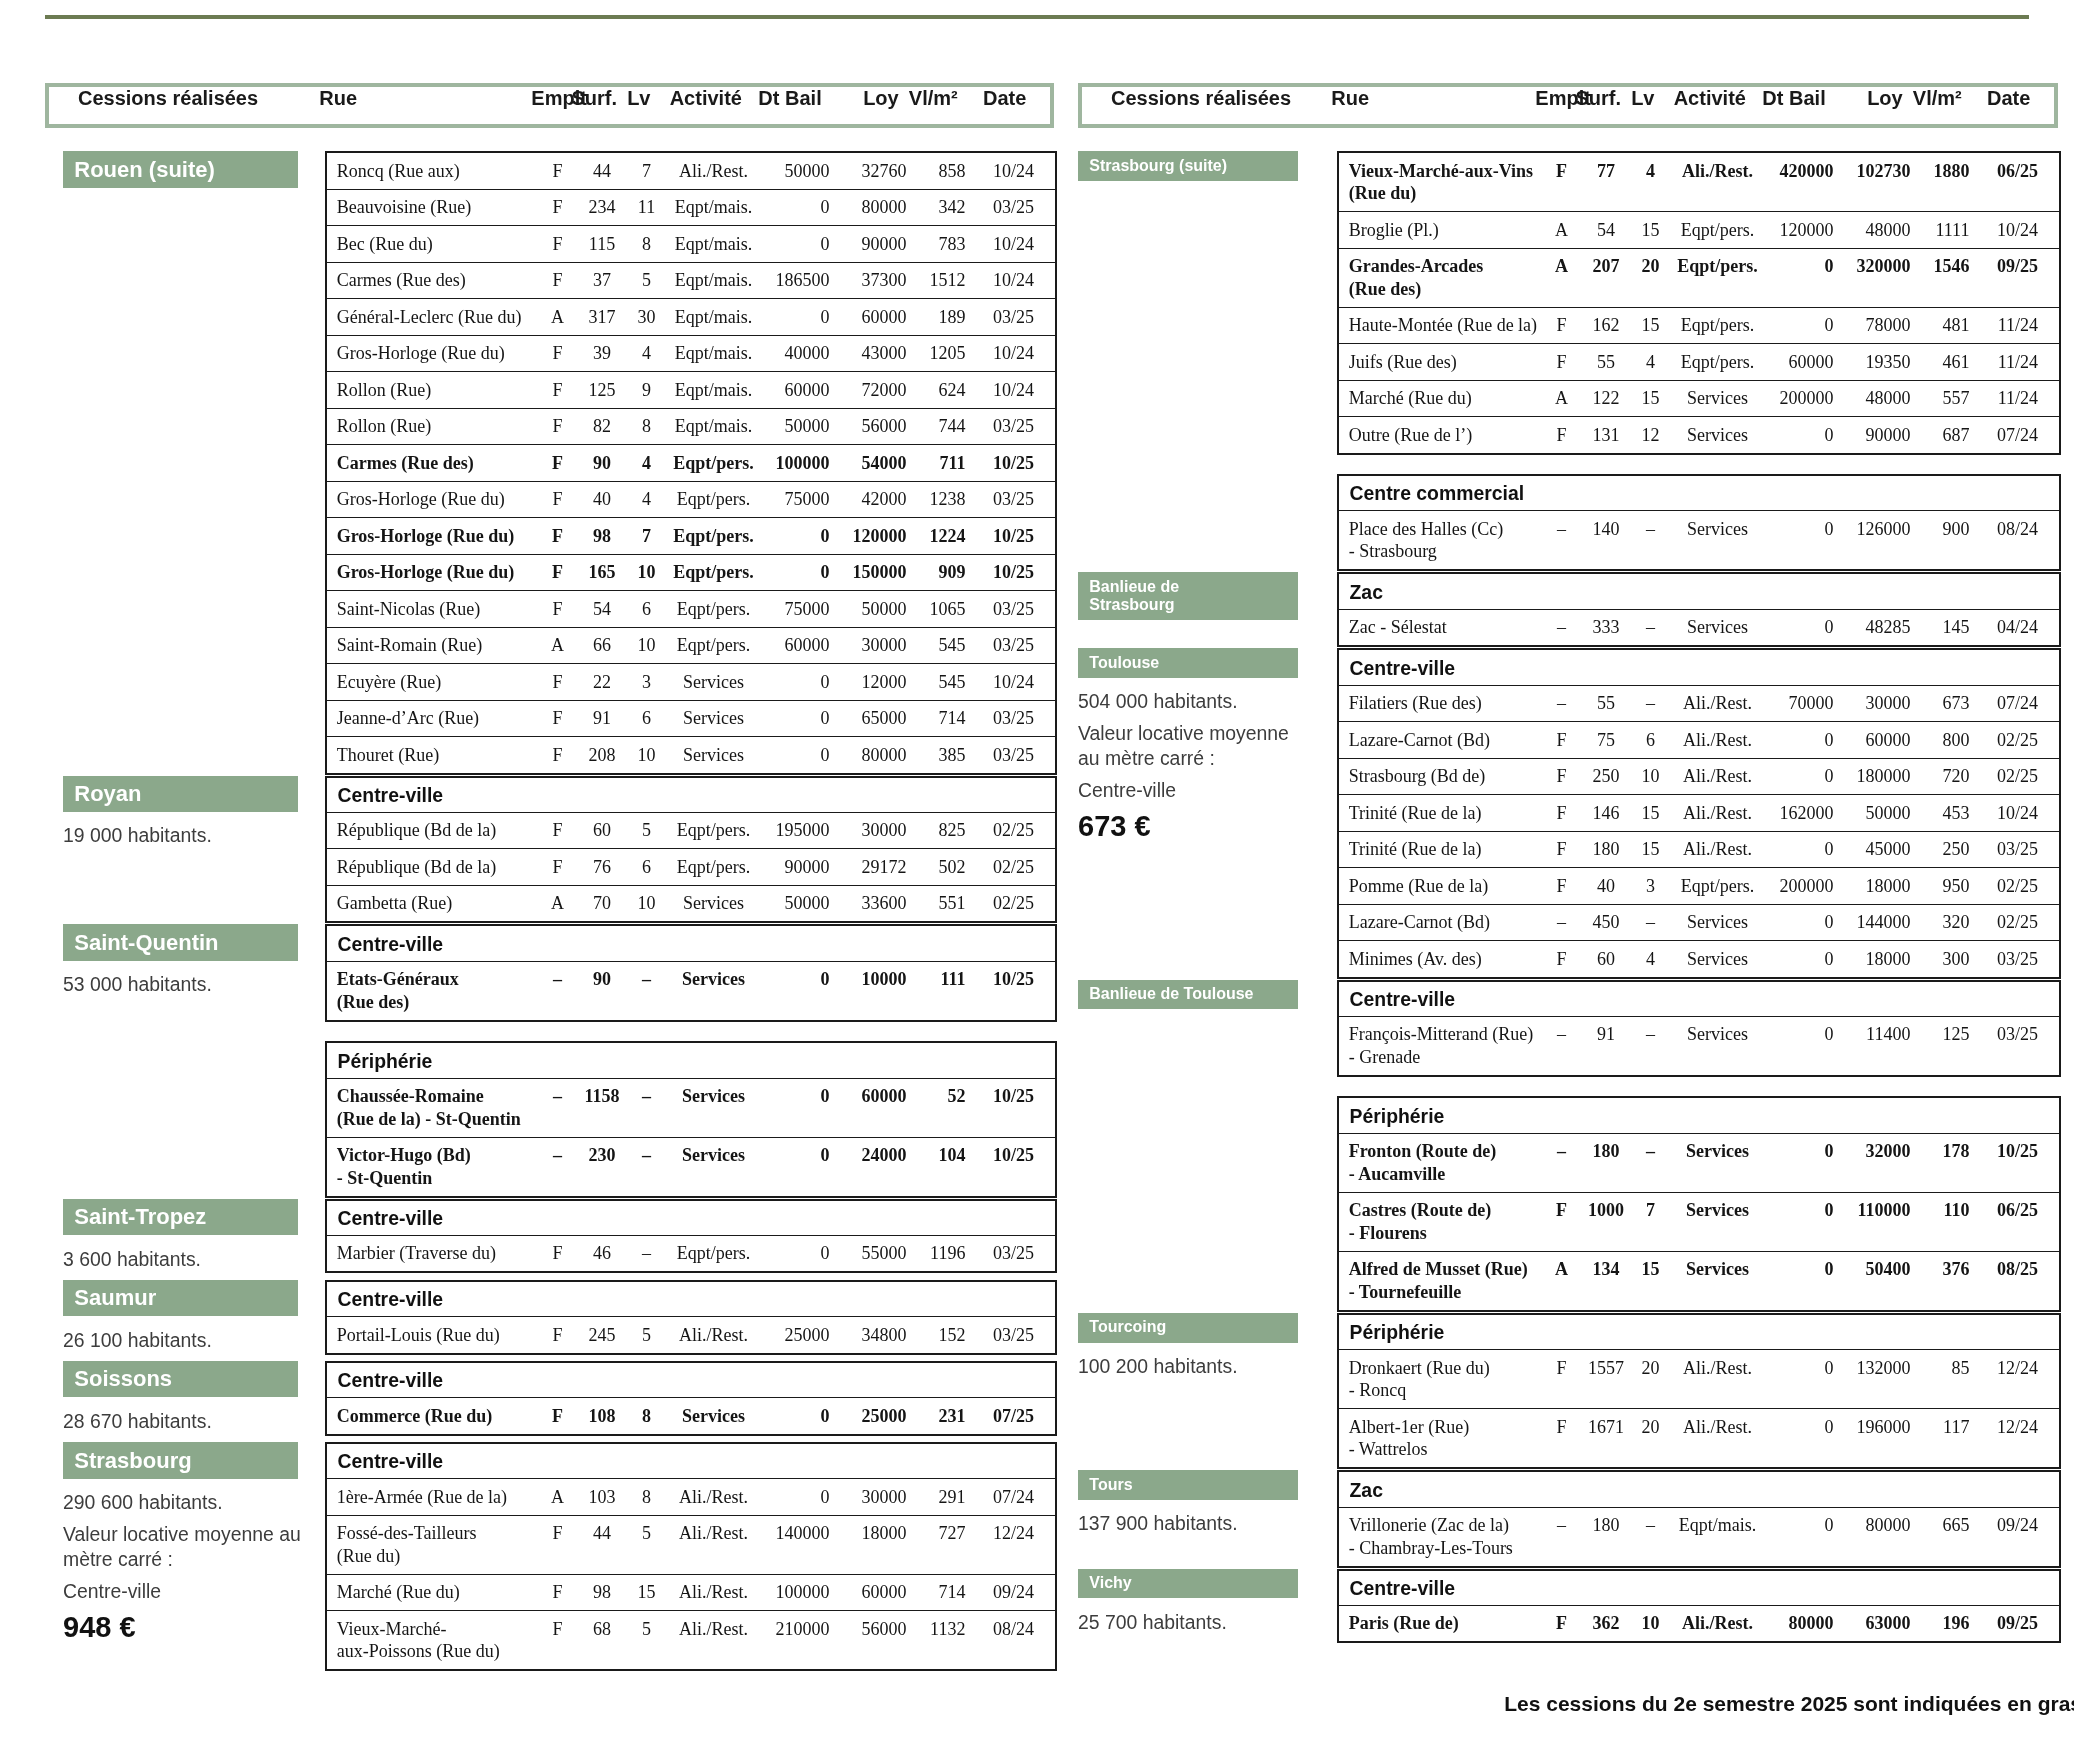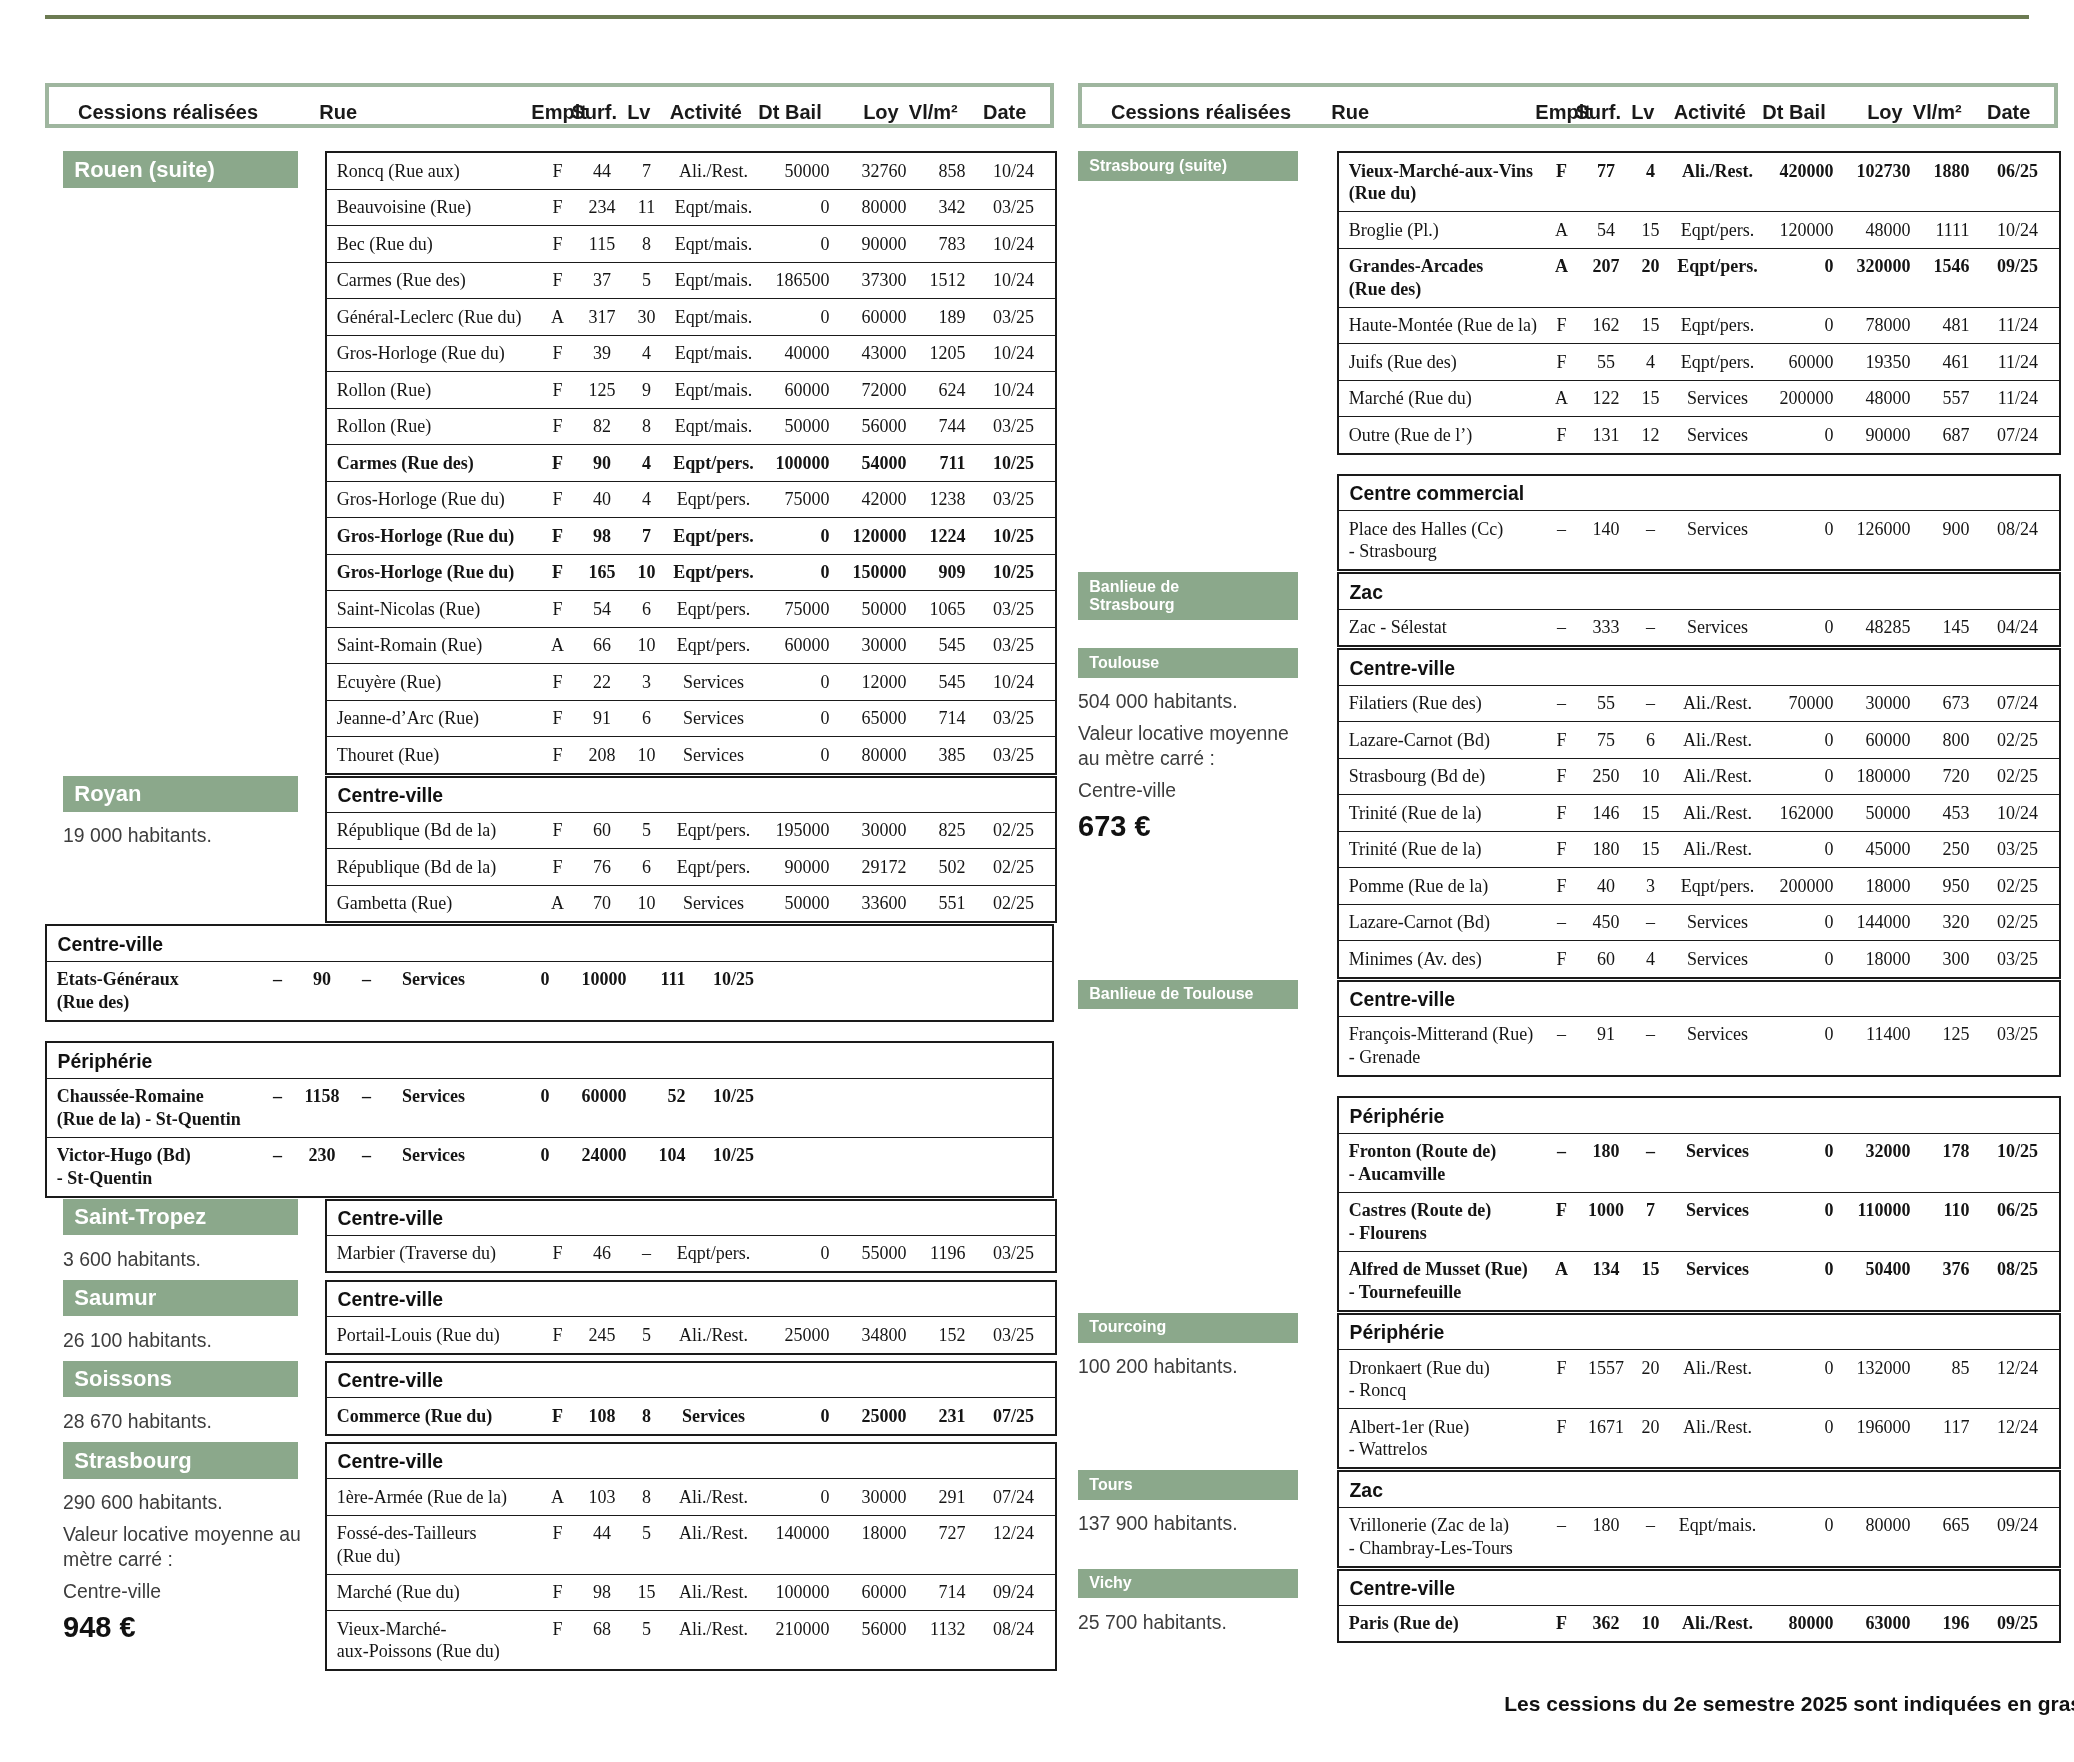--- a/index.html
+++ b/index.html
@@ -2,21 +2,21 @@
 <html style="font-size:13px"><head>
 <meta charset="utf-8">
 <style>
   html,body{margin:0;padding:0;}
   body{font-family:"Liberation Sans",sans-serif;background:#ffffff;}
   .page{position:relative;width:2074px;height:1762px;background:#ffffff;overflow:hidden;}
   .toprule{position:absolute;left:45px;right:45px;top:14.6px;height:4px;background:#6c7b52;}
   .col{position:absolute;top:83px;}
   .col-left{left:45px;width:1009px;--side:280px;--name:212px;}
   .col-right{left:1078px;width:980px;--side:259px;--name:204px;}
-  .colheader{box-sizing:border-box;border:4.9px solid #9fb69f;background:#fff;height:45px;display:flex;align-items:flex-end;font-weight:bold;font-size:20px;color:#1a1a1a;}
+  .colheader{box-sizing:border-box;border:4.9px solid #9fb69f;background:#fff;height:45px;display:flex;align-items:flex-start;font-weight:bold;font-size:20px;color:#1a1a1a;}
   .h-first{width:calc(var(--side) - 9.7px);box-sizing:border-box;padding-left:29px;flex:none;white-space:nowrap;}
   .hgrid{display:grid;grid-template-columns:var(--name) 37px 52px 37px 97px 69px 77px 59px 88px;align-items:center;flex:none;}
   .hc{white-space:nowrap;overflow:visible;}
   .sections{margin-top:23px;}
   .section{display:flex;align-items:flex-start;margin-bottom:1px;}
   .side{width:var(--side);flex:none;box-sizing:border-box;padding-right:23px;}
   .col-left .side{padding-left:18px;}
   .citybar{background:#8ba88b;color:#ffffff;font-weight:bold;line-height:1.15;padding:5.7px 11.3px;box-sizing:border-box;}
   .col-left .citybar{width:235px;font-size:22px;}
   .col-right .citybar{display:inline-block;min-width:220px;font-size:16px;white-space:nowrap;}
@@ -347,20 +347,28 @@
                   <div class="cell c5">33600</div>
                   <div class="cell c6">551</div>
                   <div class="cell c7">02/25</div>
                 </div>
               </div>
           </div>
         </div>
       </div>
 
       <div class="section">
+        <div class="side">
+          <div class="citybar">
+              <div>Saint-Quentin</div>
+            </div>
+          <div class="info">
+              <div>53 000 habitants.</div>
+            </div>
+        </div>
         <div class="tables">
           <div class="table">
             <div class="subheader">Centre-ville</div>
             <div>
                 <div class="trow bold">
                   <div class="cell tname">
                     <div>Etats-Généraux</div>
                     <div>(Rue des)</div>
                   </div>
                   <div class="cell c0">–</div>

